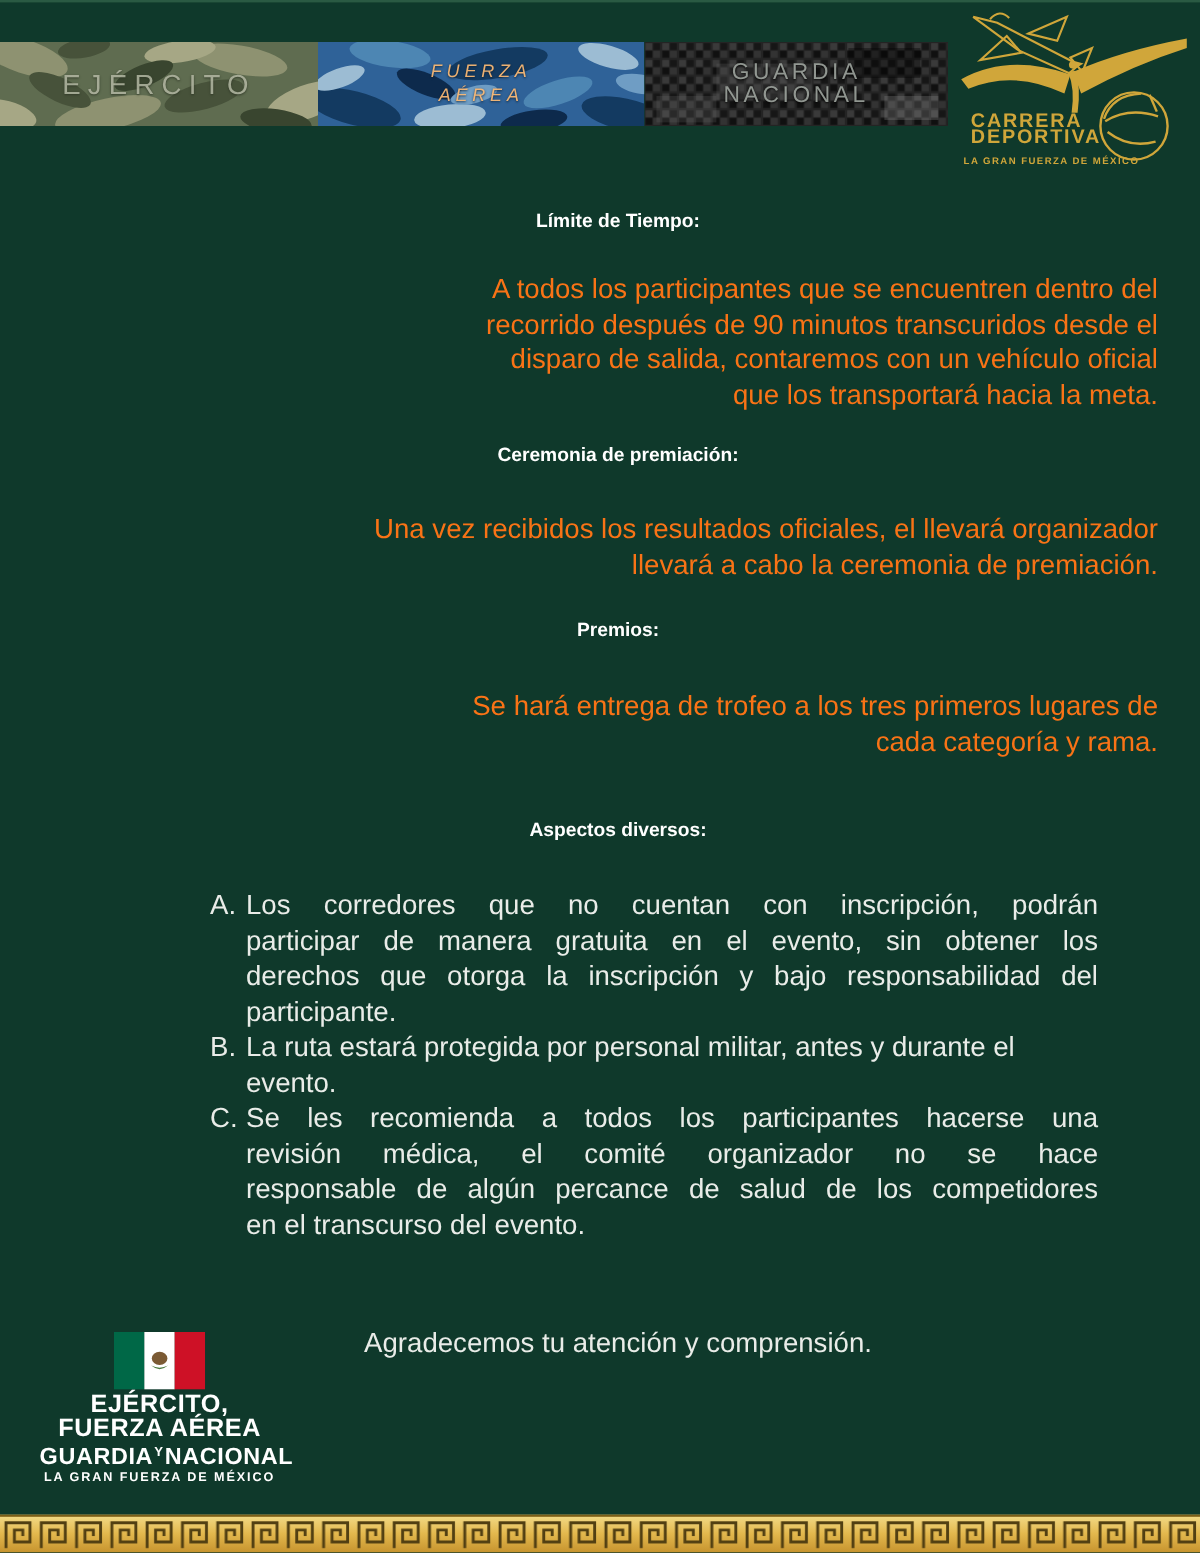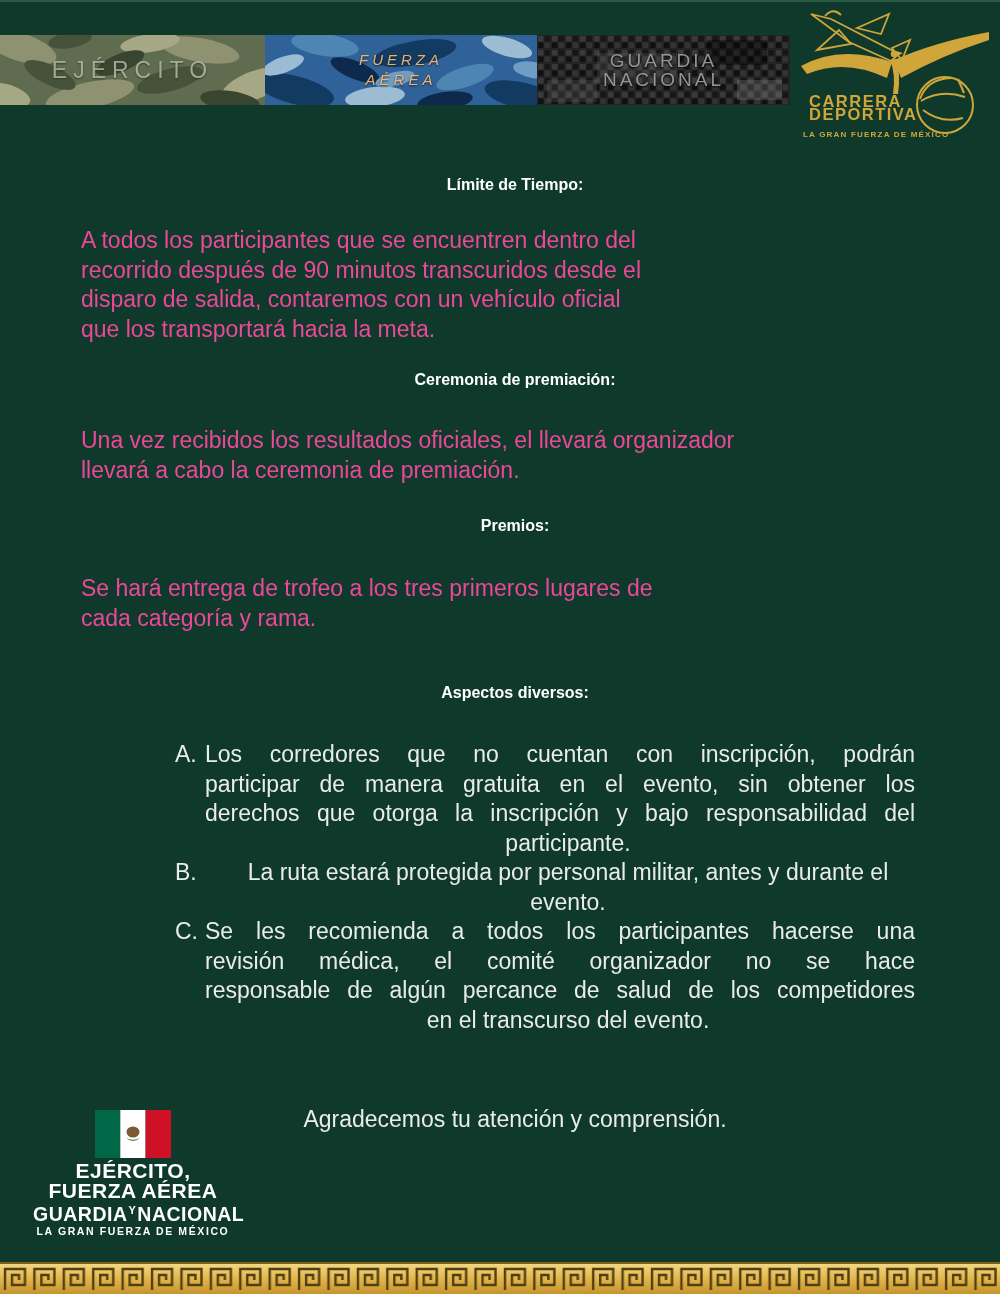--- a/index.html
+++ b/index.html
@@ -26,30 +26,30 @@
   .hlogo{position:absolute;left:795px;top:2px;width:200px;height:152px;}
   .hlogo svg{position:absolute;left:0;top:0;}
   .hlogo-title{position:absolute;left:14px;top:93px;color:#d0a63a;font-weight:800;
                font-size:16.5px;line-height:13px;letter-spacing:1.5px;z-index:2;}
   .hlogo-tag{position:absolute;left:8px;top:128px;color:#d0a63a;font-weight:700;
              font-size:8px;letter-spacing:1.2px;z-index:2;white-space:nowrap;}
 
   
   .sec-h{position:absolute;left:65px;width:900px;text-align:center;color:#ffffff;
          font-size:16px;font-weight:700;}
-  .para{position:absolute;left:81px;width:900px;text-align:left;color:#ec4899;
+  .para{position:absolute;left:65px;width:900px;text-align:right;color:#f97316;
         font-size:23px;line-height:29.5px;}
   .para div{white-space:nowrap;}
   .alist{position:absolute;left:175px;width:740px;color:#e9ece8;font-size:23px;
          line-height:29.5px;}
   .aitem{display:flex;}
   .amark{flex:0 0 30px;}
   .abody{flex:1;}
   .jline{text-align:justify;text-align-last:justify;}
-  .lline{text-align:center;margin-left:16px;}
+  .lline{text-align:left;}
   .closing{position:absolute;left:65px;width:900px;top:1106px;text-align:center;
            color:#e9ece8;font-size:23px;}
 
   
   .fbrand{position:absolute;left:33px;top:1110px;width:200px;text-align:center;color:#fff;}
   .fbrand .flag{display:block;margin:0 auto 3px auto;}
   .fb1,.fb2{font-size:21px;line-height:20px;font-weight:800;letter-spacing:.5px;}
   .fb3{font-size:19.5px;line-height:19px;font-weight:800;letter-spacing:.5px;}
   .fb3 .ysup{font-size:11px;vertical-align:7px;margin:0 1px;}
   .fbtag{font-size:10.5px;line-height:15px;font-weight:800;letter-spacing:1.6px;}

